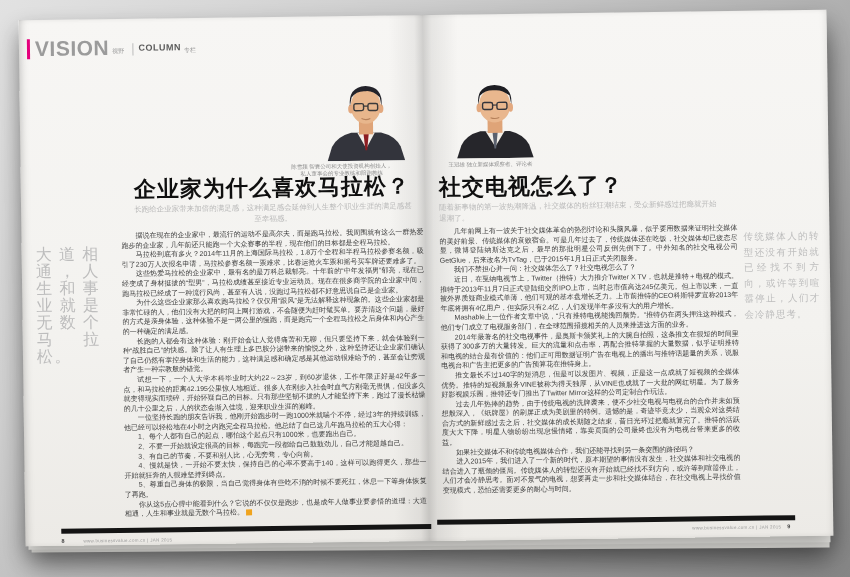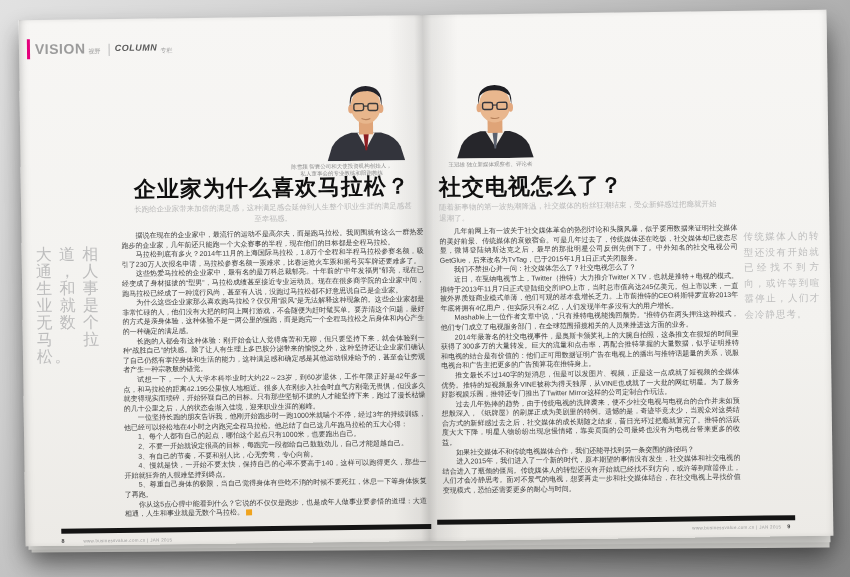--- a/index.html
+++ b/index.html
@@ -12,24 +12,24 @@
     box-shadow:0 14px 26px rgba(0,0,0,.38);}
   .stack1{left:26px;top:21px;width:802px;height:525px;background:#ecebe7;transform:rotate(-0.55deg);}
   .magazine{left:22px;top:15px;width:808px;height:526px;transform:rotate(-0.75deg);
     background:linear-gradient(180deg,#f7f6f4 0%,#f3f2ef 60%,#eceae6 100%);
     box-shadow:0 10px 22px rgba(0,0,0,.30), inset 6px 0 10px -6px rgba(0,0,0,.28), inset -4px 0 8px -5px rgba(0,0,0,.15);}
   .fold{left:50%;top:0;width:70px;height:100%;transform:translateX(-50%);
     background:linear-gradient(90deg,rgba(0,0,0,0) 0%,rgba(0,0,0,.06) 38%,rgba(0,0,0,.16) 50%,rgba(0,0,0,.07) 62%,rgba(0,0,0,0) 100%);}
   
   .hdr{left:8px;top:18px;height:22px;display:flex;align-items:center;}
   .hdr .bar{width:3px;height:20px;margin-right:5px;}
-  .hdr .vision{font-size:14px;font-weight:700;color:#9b9b9b;letter-spacing:.5px;}
+  .hdr .vision{font-size:21px;font-weight:700;color:#9b9b9b;letter-spacing:.5px;}
   .hdr .mini{font-size:6px;color:#9b9b9b;margin:6px 3px 0 3px;}
   .hdr .div{color:#c3c3c3;font-size:13px;margin:0 4px;font-weight:300;}
-  .hdr .column{font-size:9px;font-weight:700;color:#5a5a5a;letter-spacing:.5px;font-style:italic;}
+  .hdr .column{font-size:9px;font-weight:700;color:#5a5a5a;letter-spacing:.5px;}
   
   .title{font-size:22px;font-weight:900;color:#0f0f0f;letter-spacing:1px;white-space:nowrap;}
   .subtitle{font-size:7.5px;line-height:10.5px;color:#b9b9b9;}
   .caption{font-size:5.5px;line-height:6.8px;color:#8f8f8f;}
   .body-text{font-size:7px;line-height:9.6px;color:#3c3c3c;text-align:justify;}
   .body-text p{margin:0;text-indent:14px;}
   .callout{font-size:16px;line-height:17px;color:#bdbdbd;letter-spacing:1.5px;text-align:justify;}
   .callout.r{font-size:9.5px;line-height:15.5px;letter-spacing:1px;}
   .footbar{height:5px;background:#141414;}
   .footnote{font-size:4.5px;color:#9a9a9a;letter-spacing:.3px;}

